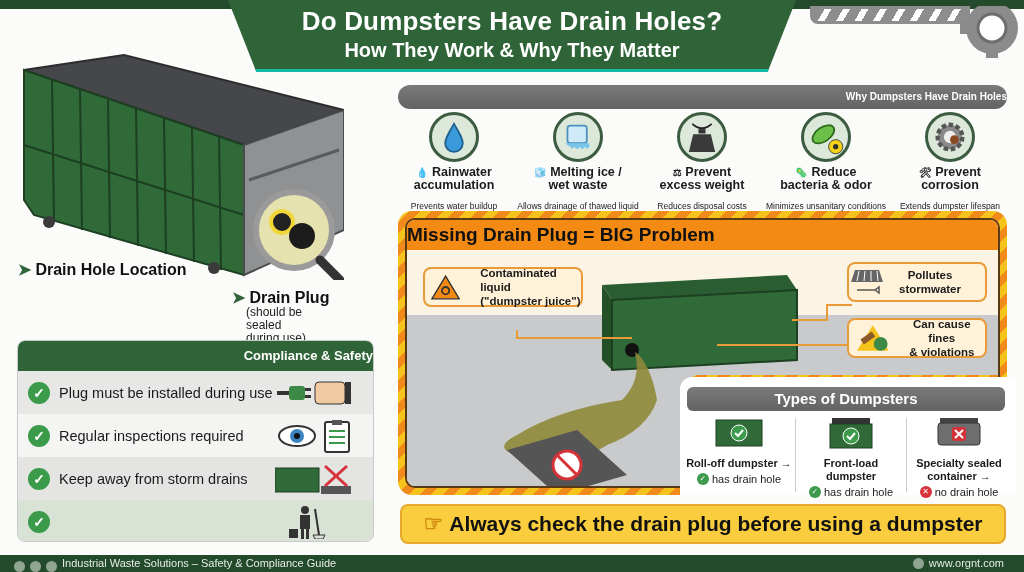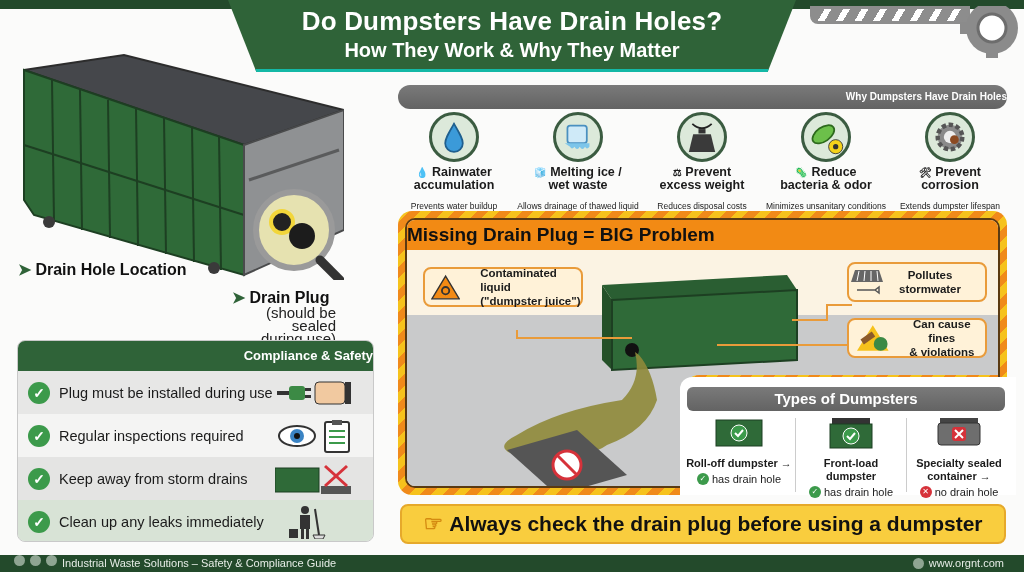--- a/index.html
+++ b/index.html
@@ -7,21 +7,21 @@
 .topbar{position:absolute;left:0;top:0;width:1024px;height:9px;background:#234a2b}
 .title-banner{position:absolute;left:228px;top:0;width:568px;height:72px;background:#2f6338;clip-path:polygon(0 0,100% 0,95% 100%,5% 100%);border-bottom:3px solid #14b8a6;text-align:center;color:#fff}
 .title-banner .t1{font-size:26px;font-weight:bold;margin-top:6px;letter-spacing:.2px}
 .title-banner .t2{font-size:20px;font-weight:bold;margin-top:2px}
 .hazard-bar{position:absolute;left:810px;top:6px;width:160px;height:18px;background:repeating-linear-gradient(120deg,#8d8d8d 0 10px,#fff 10px 16px);border-radius:0 0 8px 8px;border:3px solid #8d8d8d}
 .gear{position:absolute;left:952px;top:6px;width:66px;height:58px}
 
 .dumpster-hero{position:absolute;left:14px;top:50px;width:330px;height:230px}
 .callout{position:absolute;font-weight:bold;font-size:16px;color:#111}
 .callout .arr{color:#2f6338;margin-right:4px}
-.callout-sub{position:absolute;font-size:15px;text-align:right;color:#222;line-height:13px}
+.callout-sub{position:absolute;font-size:12px;text-align:left;color:#222;line-height:13px}
 
 .compliance{position:absolute;left:17px;top:340px;width:357px;height:202px;border-radius:8px;overflow:hidden;border:1px solid #c9c9c9;background:#eee}
 .compliance .hdr{height:30px;background:#2f6338;color:#fff;font-weight:bold;font-size:13px;text-align:right;line-height:30px}
 .crow{height:43px;display:flex;align-items:center;padding-left:10px;position:relative}
 .crow:nth-child(2){background:#e7e7e6}.crow:nth-child(3){background:#f4f4f3}.crow:nth-child(4){background:#e4e4e3}.crow:nth-child(5){background:#d8e3d6}
 .chk{width:22px;height:22px;border-radius:50%;background:#3c9a4b;color:#fff;font-size:14px;text-align:center;line-height:22px;font-weight:bold;margin-right:9px;flex:none}
 .crow .lbl{font-size:14.5px}
 .crow .ico{position:absolute;right:18px;top:5px;width:80px;height:34px}
 
 .why-hdr{position:absolute;left:398px;top:85px;width:609px;height:24px;background:linear-gradient(#7a7a7a,#636363);border-radius:12px;color:#fff;font-weight:bold;font-size:10px;text-align:right;line-height:24px}
@@ -43,21 +43,21 @@
 .type-item .nm{font-weight:bold;line-height:13px;margin-top:3px}
 .type-item .st{margin-top:3px;display:flex;justify-content:center;align-items:center;gap:3px}
 .mini-ok{display:inline-block;width:12px;height:12px;border-radius:50%;background:#3c9a4b;color:#fff;font-size:8px;line-height:12px;text-align:center}
 .mini-no{display:inline-block;width:12px;height:12px;border-radius:50%;background:#d6323a;color:#fff;font-size:8px;line-height:12px;text-align:center}
 .tdiv{position:absolute;top:418px;width:1px;height:74px;background:#ccc}
 
 .cta{position:absolute;left:400px;top:504px;width:606px;height:40px;background:#f9cd3e;border:2px solid #e6a92b;border-radius:8px;display:flex;align-items:center;justify-content:center;font-weight:bold;font-size:21px;color:#111}
 .cta .hand{font-size:22px;color:#d48a11;margin-right:6px}
 
 .footer{position:absolute;left:0;top:555px;width:1024px;height:17px;background:#234a2b;color:#e6ece6;font-size:11px;line-height:17px}
-.footer .l{position:absolute;left:14px;display:flex;align-items:flex-start;gap:4px}
+.footer .l{position:absolute;left:14px;display:flex;align-items:flex-end;gap:4px}
 .fi{display:inline-block;width:11px;height:11px;border-radius:50%;background:#8fa592;margin-right:1px}
 .footer .r{position:absolute;right:20px;display:flex;align-items:center;gap:4px}
 </style>
 </head>
 <body>
 
 <div class="topbar"></div>
 
 <div class="title-banner">
   <div class="t1">Do Dumpsters Have Drain Holes?</div>
@@ -144,21 +144,20 @@
     <span class="lbl">Keep away from storm drains</span>
     <svg class="ico" viewBox="0 0 80 34">
         <rect x="0" y="6" width="44" height="24" fill="#2f6a38" stroke="#1d3f22"></rect>
         <rect x="46" y="24" width="30" height="8" fill="#555"></rect>
         <line x1="50" y1="4" x2="72" y2="24" stroke="#d6323a" stroke-width="3"></line>
         <line x1="72" y1="4" x2="50" y2="24" stroke="#d6323a" stroke-width="3"></line>
       </svg>
   </div>
   <div class="crow">
     <span class="chk">✓</span>
-    <span class="lbl">Clean up any leaks immediately</span>
     <svg class="ico" viewBox="0 0 80 34">
         <circle cx="30" cy="5" r="4" fill="#333"></circle>
         <rect x="25" y="10" width="10" height="14" fill="#333"></rect>
         <rect x="26" y="24" width="3" height="10" fill="#333"></rect>
         <rect x="31" y="24" width="3" height="10" fill="#333"></rect>
         <rect x="14" y="24" width="9" height="9" fill="#333"></rect>
         <line x1="40" y1="4" x2="44" y2="30" stroke="#333" stroke-width="2"></line>
         <path d="M38 30 L50 30 L48 34 L40 34 Z" fill="#ddd" stroke="#333"></path>
       </svg>
   </div>

